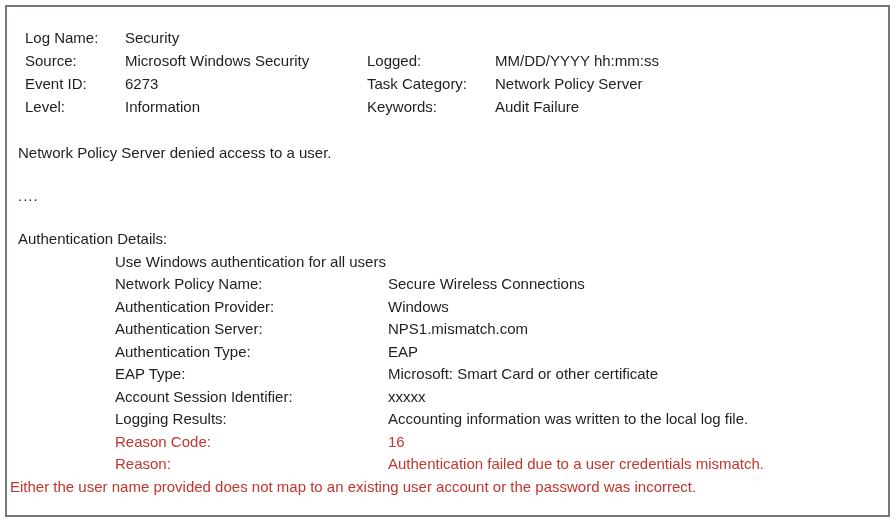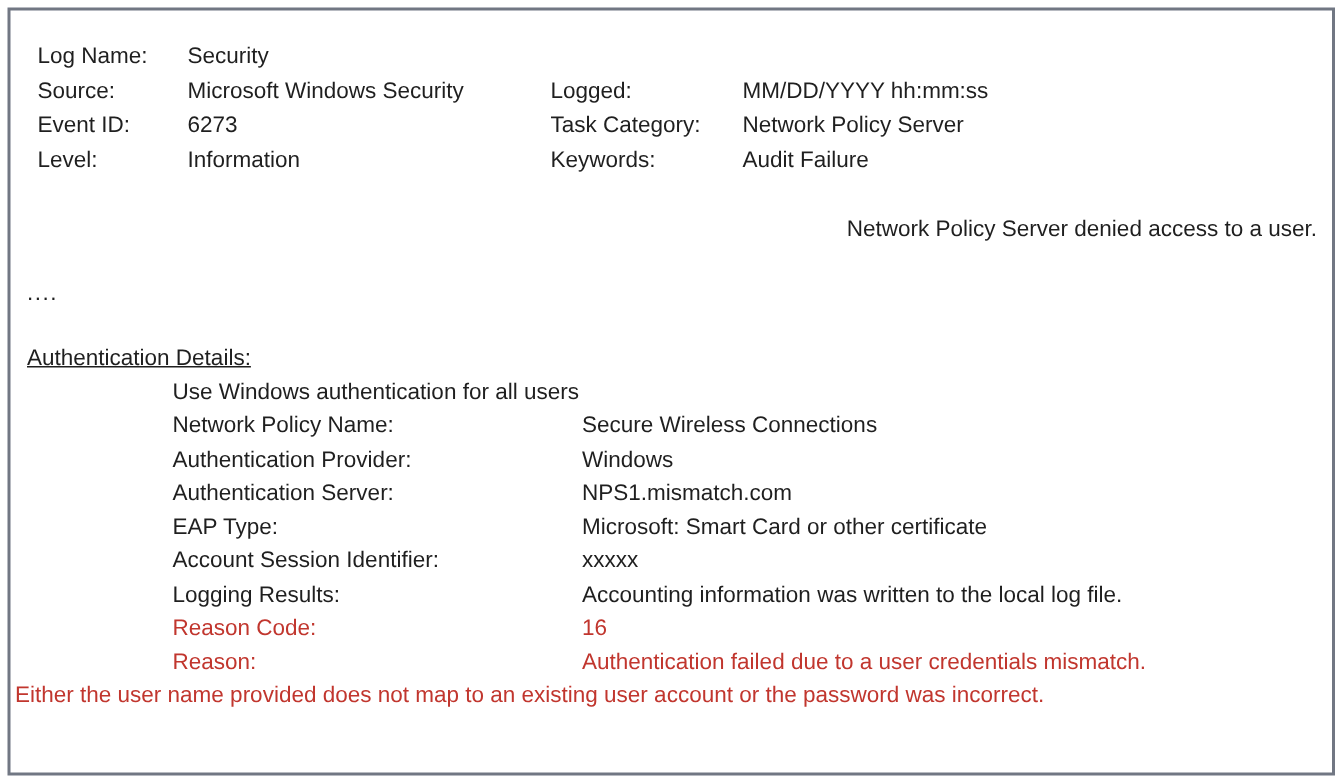--- a/index.html
+++ b/index.html
@@ -29,23 +29,23 @@
     padding:19px 10px 0 11px;
     line-height:22.5px;
   }
   .hrow{
     display:grid;
     grid-template-columns:100px 242px 128px 1fr;
     line-height:23px;
     padding-left:7px; 
   }
   .line{margin:0;}
-  .desc{margin-top:24px;text-align:right;}
+  .desc{margin-top:24px;}
   .dots{margin-top:20px;letter-spacing:1px;}
-  .section{margin-top:21px;text-decoration:underline;}
+  .section{margin-top:21px;}
   .drow{
     display:grid;
     grid-template-columns:273px 1fr;
     padding-left:97px; 
   }
   .red{color:var(--red-color);}
   .footer{margin-left:-8px;}
 </style>
 </head>
 <body>
@@ -102,20 +102,24 @@
   <div class="drow">
     <span>Authentication Provider:</span>
     <span>Windows</span>
   </div>
 
   <div class="drow">
     <span>Authentication Server:</span>
     <span>NPS1.mismatch.com</span>
   </div>
 
+  <div class="drow">
+    <span>Authentication Type:</span>
+    <span>EAP</span>
+  </div>
 
   <div class="drow">
     <span>EAP Type:</span>
     <span>Microsoft: Smart Card or other certificate</span>
   </div>
 
   <div class="drow">
     <span>Account Session Identifier:</span>
     <span>xxxxx</span>
   </div>

